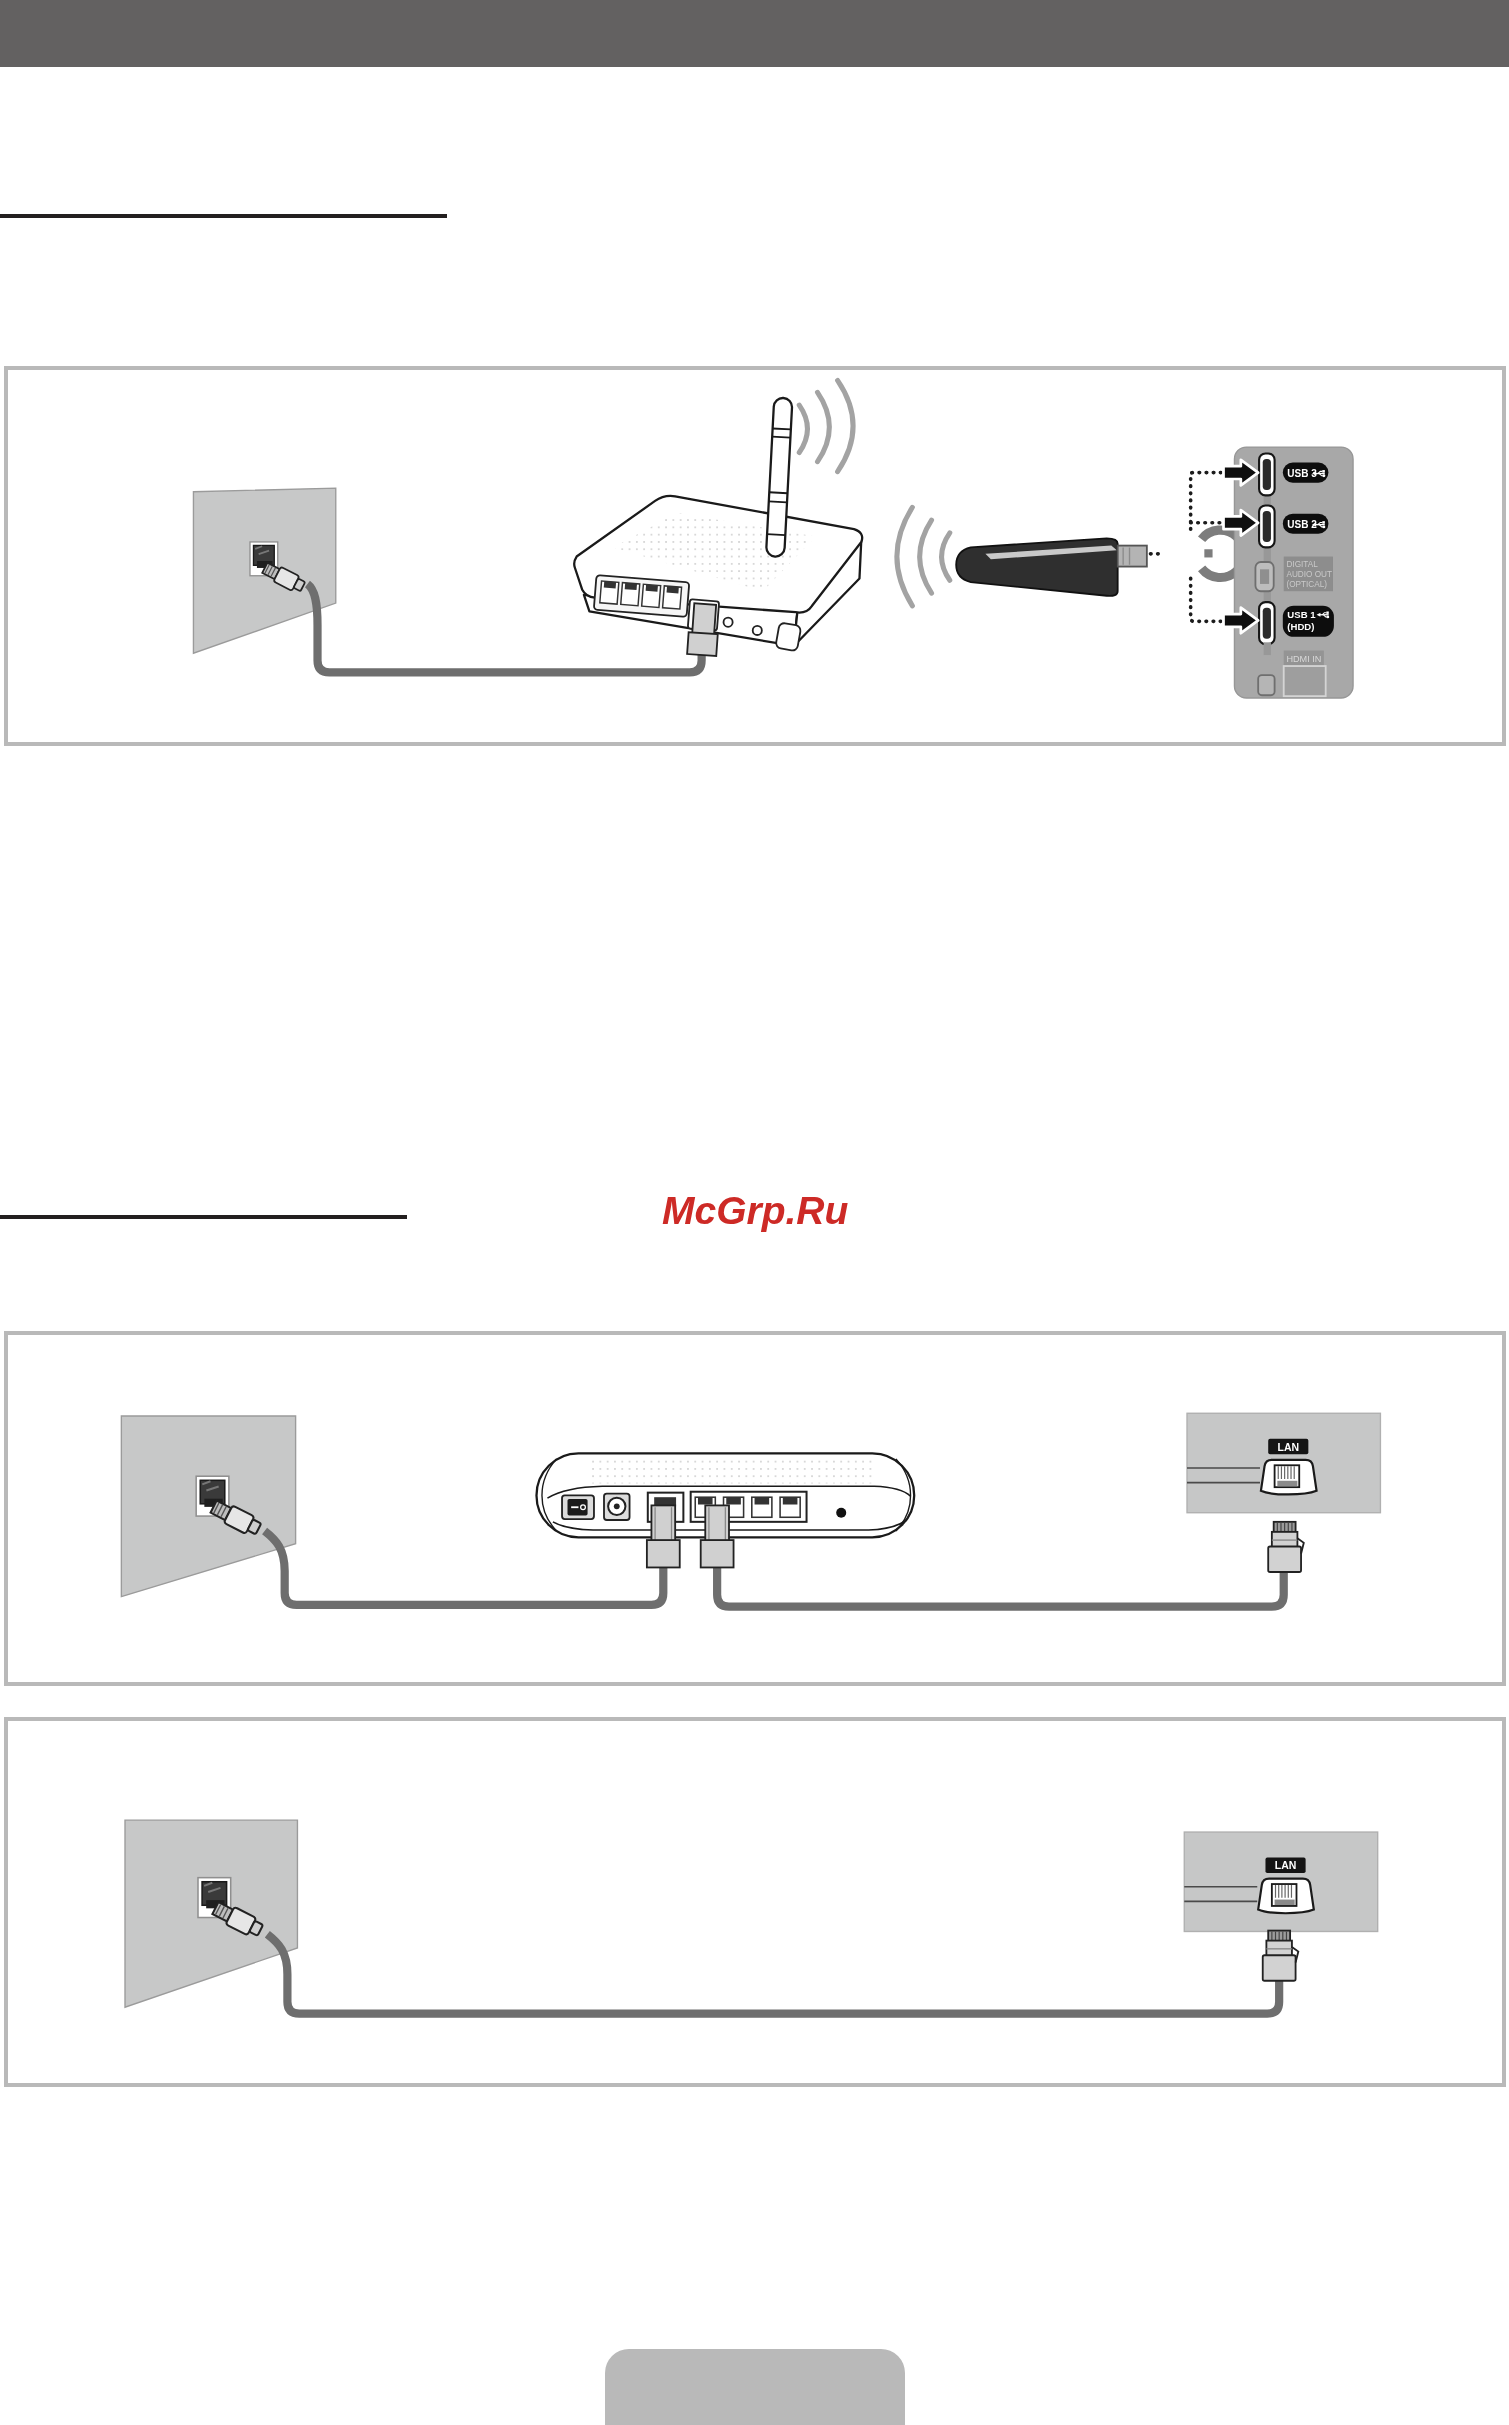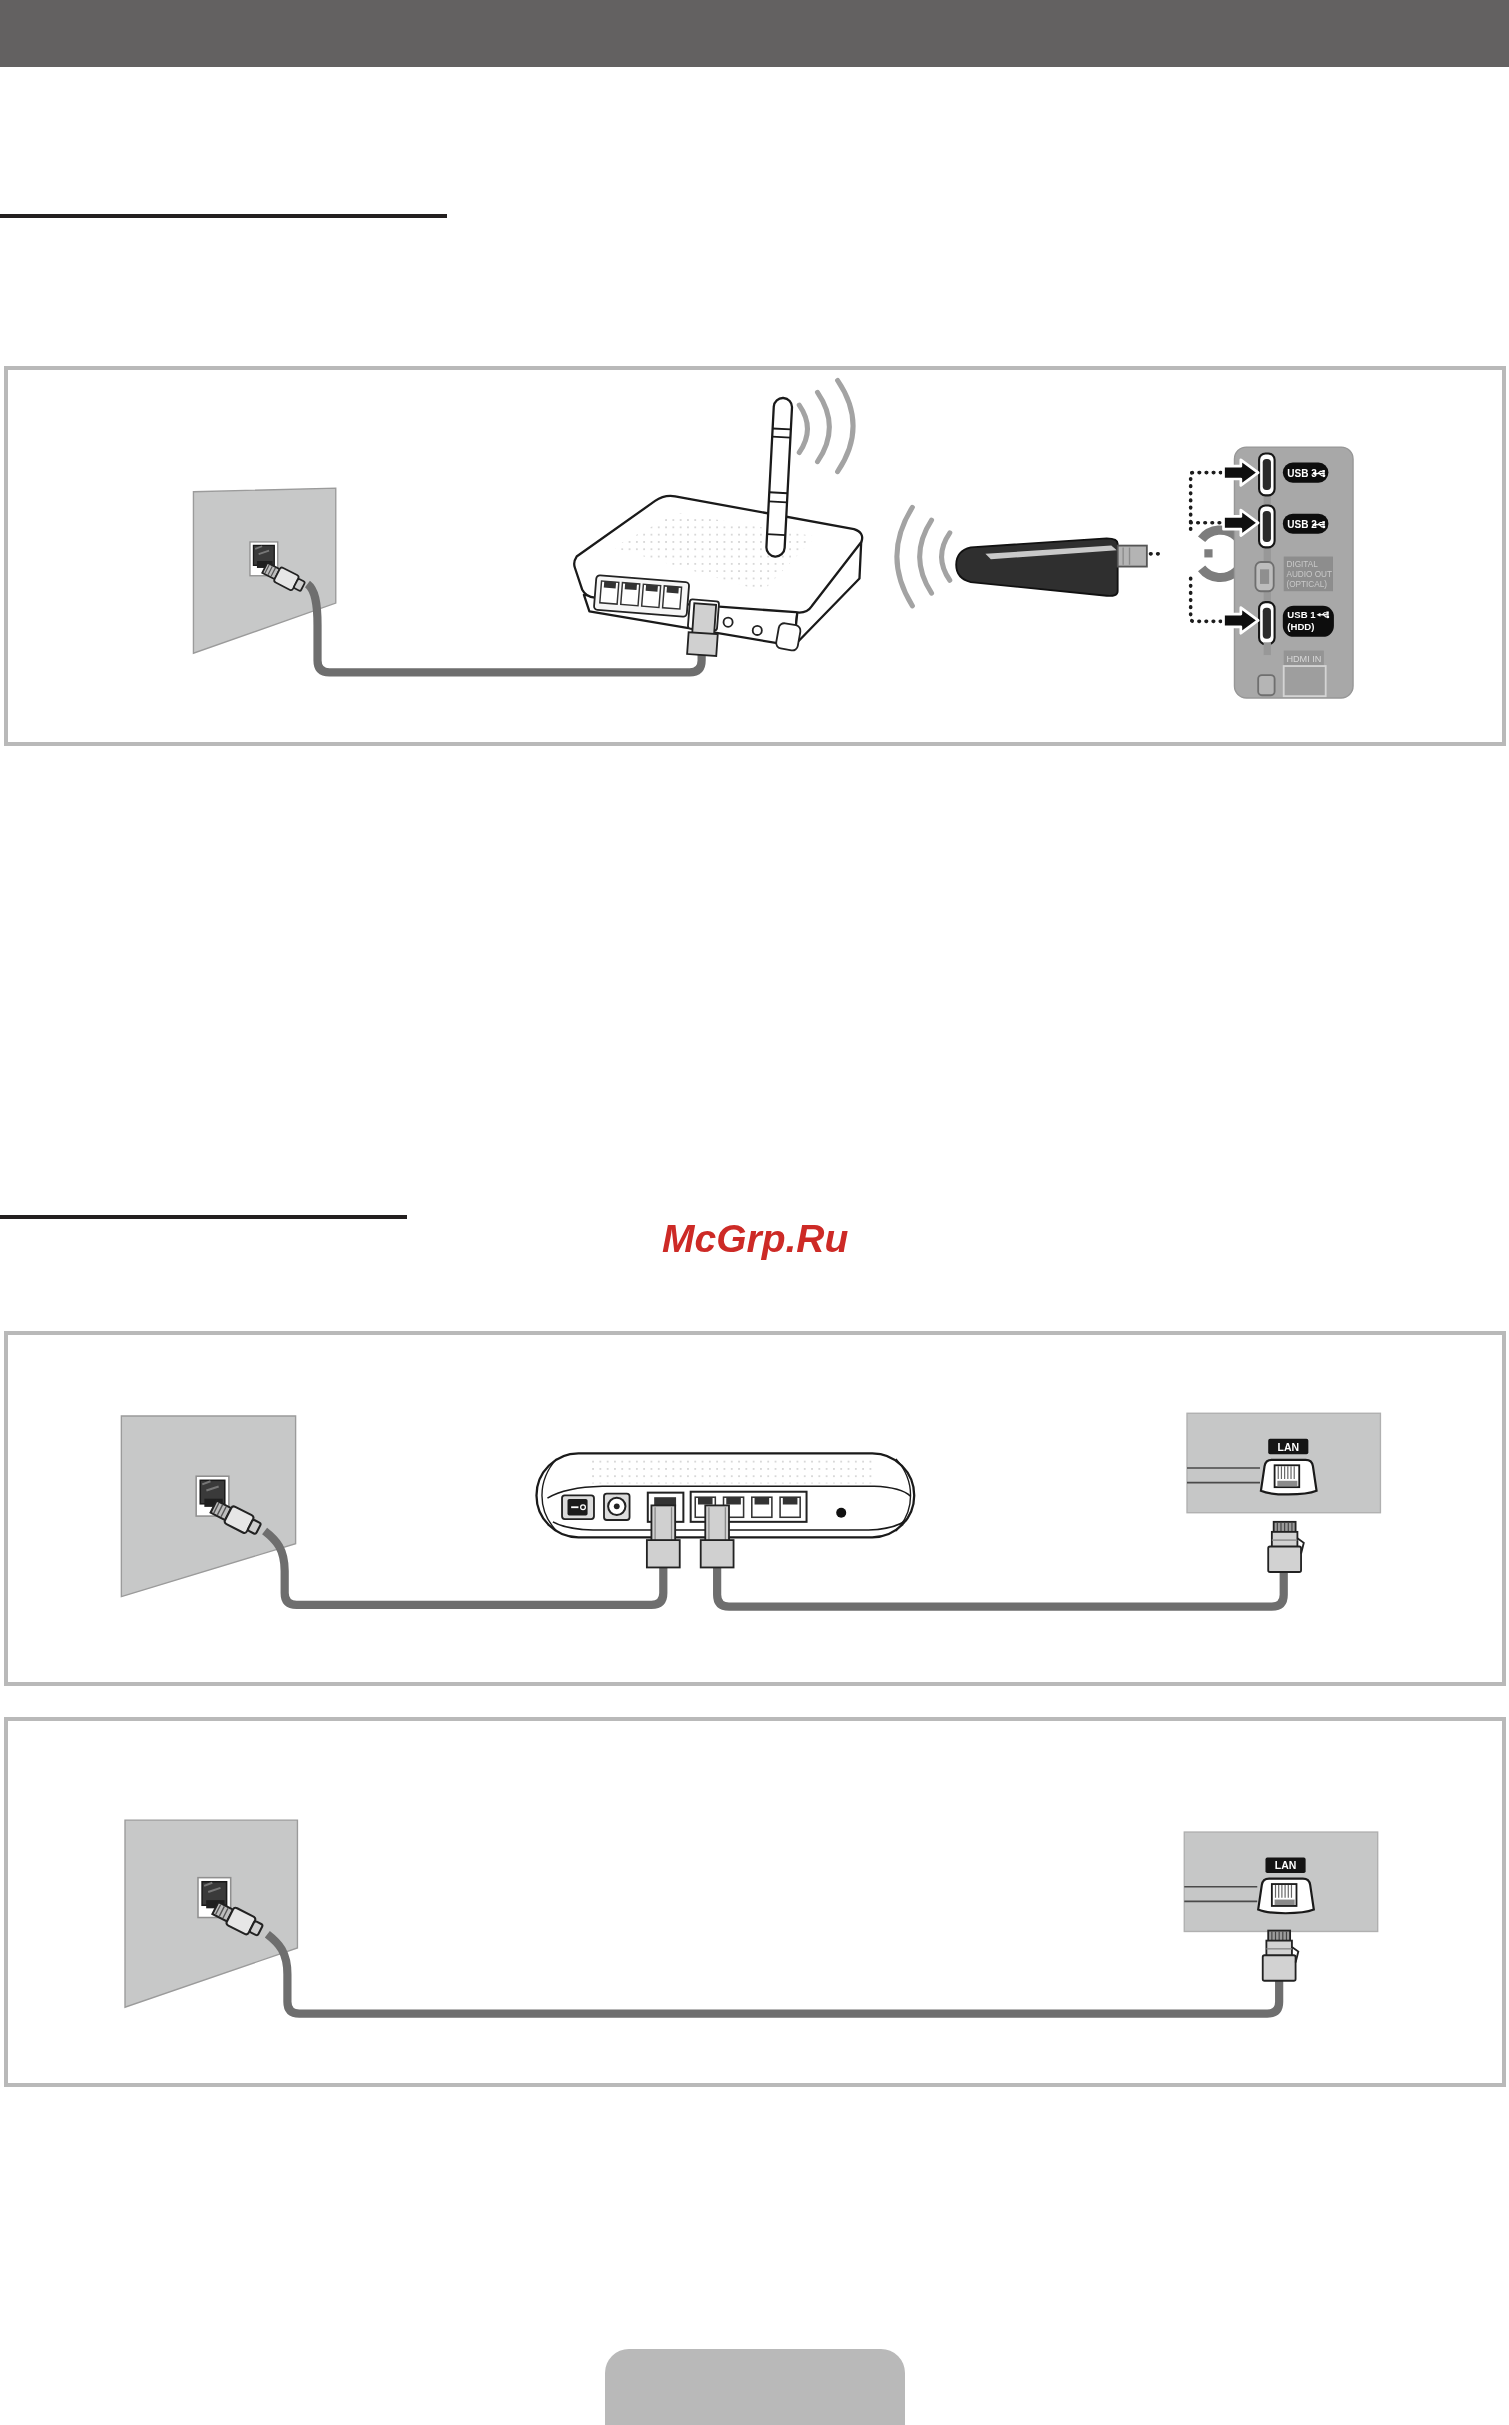--- a/index.html
+++ b/index.html
@@ -8,21 +8,21 @@
   .abs{position:absolute;}
   #topbar{left:0;top:0;width:1510px;height:67px;background:#636161;}
   .rule{height:3.6px;background:#231f20;}
   #rule1{left:0;top:214px;width:447px;}
   #rule2{left:0;top:1215px;width:407px;}
   .frame{border:4.6px solid #b9b9b9;background:#ffffff;box-sizing:border-box;}
   #box1{left:3.6px;top:366px;width:1502px;height:380px;}
   #box2{left:3.6px;top:1331px;width:1502px;height:355px;}
   #box3{left:3.6px;top:1717px;width:1502px;height:370px;}
   #watermark{left:662px;top:1189px;font-size:39px;font-style:italic;
-             font-weight:600;color:#cd2a26;white-space:nowrap;margin-top:28px;}
+             font-weight:600;color:#cd2a26;white-space:nowrap;}
   #pagetab{left:605px;top:2349px;width:300px;height:77px;background:#b9b9b9;
            border-radius:24px 24px 0 0;}
   #art{left:0;top:0;width:1510px;height:2426px;pointer-events:none;}
   svg text{font-family:"Liberation Sans",sans-serif;}
 </style>
 </head>
 <body>
 
 <div class="abs" id="topbar"></div>
 <div class="abs rule" id="rule1"></div>

